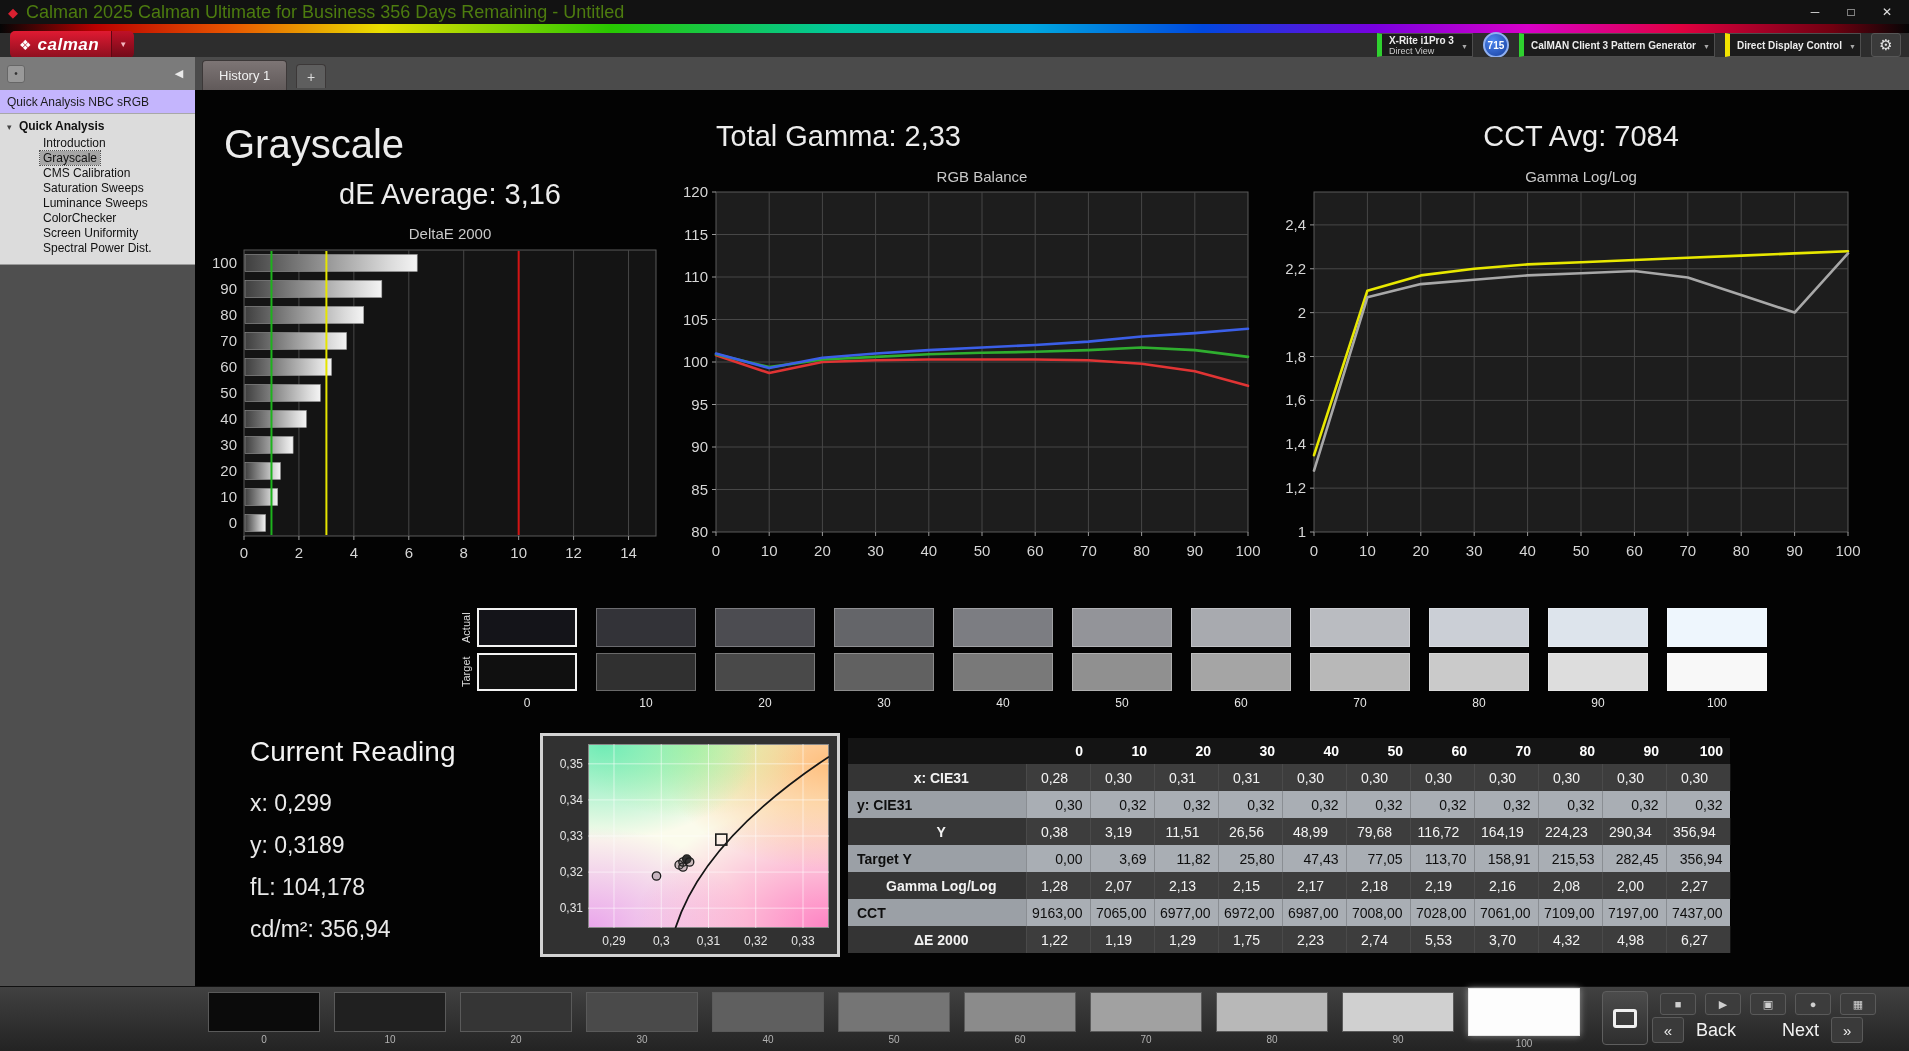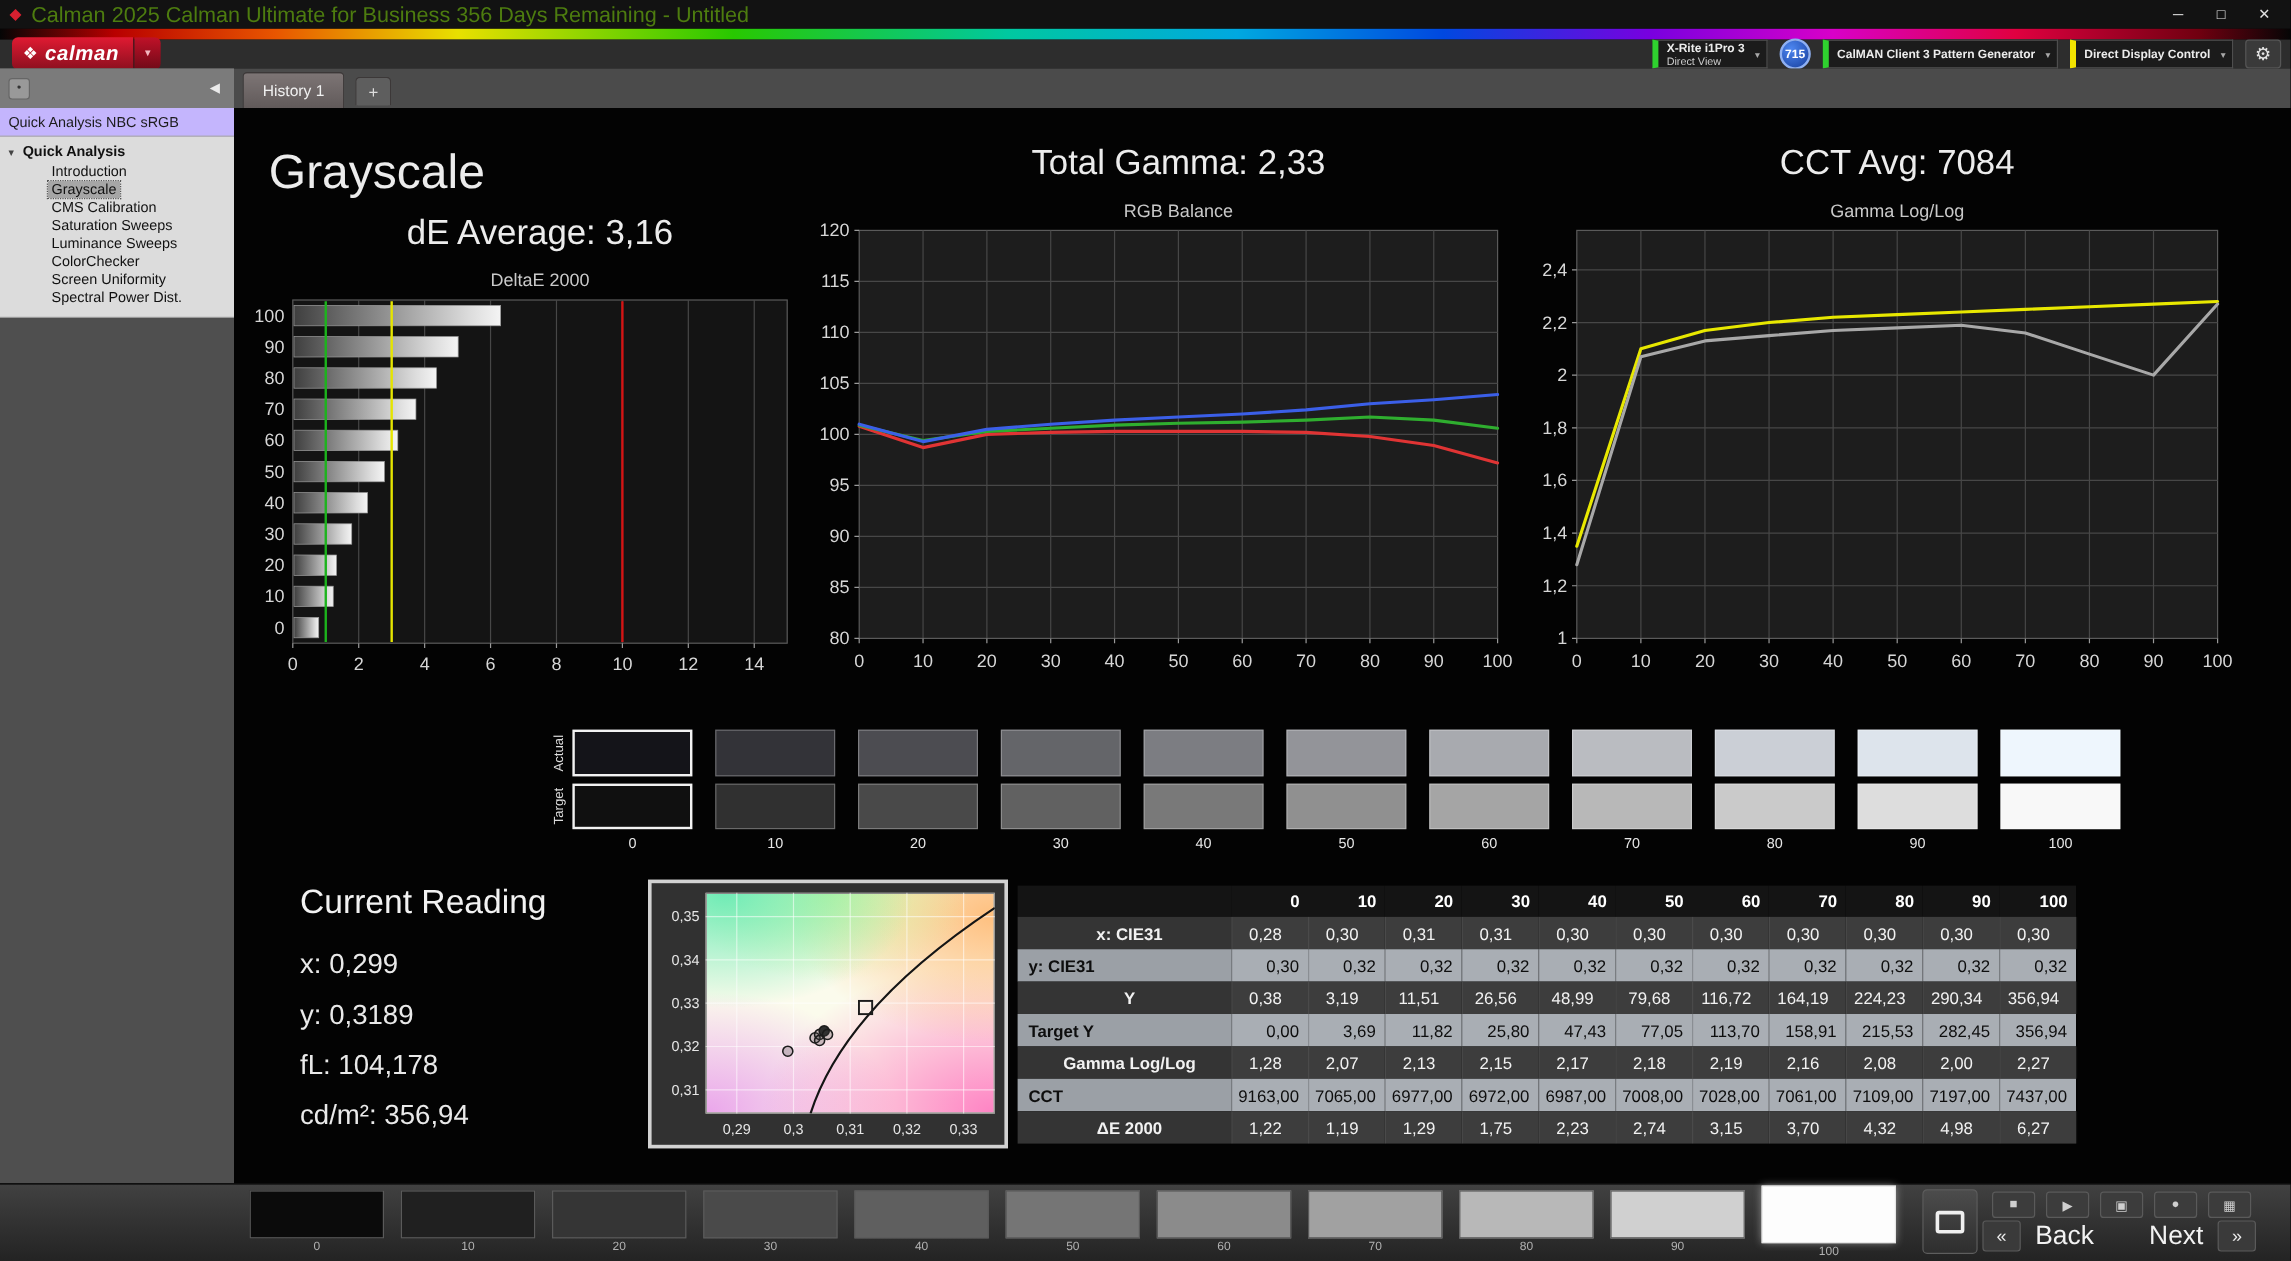--- a/index.html
+++ b/index.html
@@ -50,21 +50,21 @@
   .tree-root .expander { font-size:9px; color:#444; margin-right:4px; }
   .tree-item { padding-left:40px; line-height:15px; cursor:pointer; white-space:nowrap; }
   .tree-item span { padding:0 3px; }
   .tree-item.selected span { background:#a6a6a6; outline:1px dotted #555; }
 
   
   .main-bg { position:absolute; left:195px; top:90px; right:0; height:896px; background:#030303; }
   .big-title { position:absolute; color:#ececec; font-weight:300; }
   #t-grayscale { left:224px; top:122px; font-size:40px; }
   #t-deavg { left:244px; top:178px; width:412px; text-align:center; font-size:29px; }
-  #t-gamma { left:716px; top:120px; width:532px; text-align:center; font-size:29px; }
+  #t-gamma { left:716px; top:120px; width:532px; font-size:29px; }
   #t-cct { left:1314px; top:120px; width:534px; text-align:center; font-size:29px; }
   .chart-sub { position:absolute; color:#c9c9c9; font-size:15px; text-align:center; z-index:3; }
   #sub-deltae { left:244px; top:225px; width:412px; }
   #sub-rgb { left:716px; top:168px; width:532px; }
   #sub-gamma { left:1314px; top:168px; width:534px; }
   .chart { position:absolute; }
   #chart-deltae { left:204px; top:236px; width:466px; height:330px; }
   #chart-rgb { left:676px; top:180px; width:612px; height:386px; }
   #chart-gamma { left:1274px; top:180px; width:614px; height:386px; }
 
@@ -115,21 +115,21 @@
   .tile-wrap { width:112px; margin-right:14px; text-align:center; }
   .tile { height:40px; border:1px solid #5a5a5a; }
   .tile-wrap.sel .tile { height:48px; margin-top:-4px; border:1px solid #e6e6e6; box-shadow:0 0 7px rgba(255,255,255,0.45); }
   .tile-label { font-size:10px; color:#b2b2b2; margin-top:2px; }
   .pattern-btn { position:absolute; left:1602px; top:4px; width:46px; height:54px; background:linear-gradient(#4c4c4c,#2e2e2e); border:1px solid #5e5e5e; border-radius:4px; display:flex; align-items:center; justify-content:center; cursor:pointer; }
   .pattern-ico { width:24px; height:19px; border:3px solid #f0f0f0; border-radius:3px; }
   .transport { position:absolute; left:1660px; top:6px; display:flex; gap:9px; }
   .tp-btn { width:36px; height:22px; background:#3c3c3c; border:1px solid #5a5a5a; border-radius:3px; color:#cfcfcf; font-size:11px; display:flex; align-items:center; justify-content:center; cursor:pointer; }
   .nav { position:absolute; left:1652px; top:30px; display:flex; align-items:center; gap:12px; }
   .skip { width:32px; height:26px; background:#3a3a3a; border:1px solid #5a5a5a; border-radius:3px; color:#ededed; font-size:15px; display:flex; align-items:center; justify-content:center; cursor:pointer; }
-  .nav-label { color:#f2f2f2; font-size:22px; cursor:pointer; }
+  .nav-label { color:#f2f2f2; font-size:18px; cursor:pointer; }
   .nav-label.next { margin-left:34px; }
 </style>
 </head>
 <body>
 
 <div class="screen">
 
   <div class="titlebar">
     <span class="app-icon">◆</span>
     <span class="title-text">Calman 2025 Calman Ultimate for Business 356 Days Remaining  - Untitled</span>
@@ -609,21 +609,21 @@
           <td class="num">7437,00</td>
         </tr>
         <tr class="dk">
           <td class="lbl">ΔE 2000</td>
           <td class="num">1,22</td>
           <td class="num">1,19</td>
           <td class="num">1,29</td>
           <td class="num">1,75</td>
           <td class="num">2,23</td>
           <td class="num">2,74</td>
-          <td class="num">3,15</td>
+          <td class="num">5,53</td>
           <td class="num">3,70</td>
           <td class="num">4,32</td>
           <td class="num">4,98</td>
           <td class="num">6,27</td>
         </tr>
       </tbody>
     </table>
 
   <div class="bottombar">
     <div class="tiles" id="tiles">

